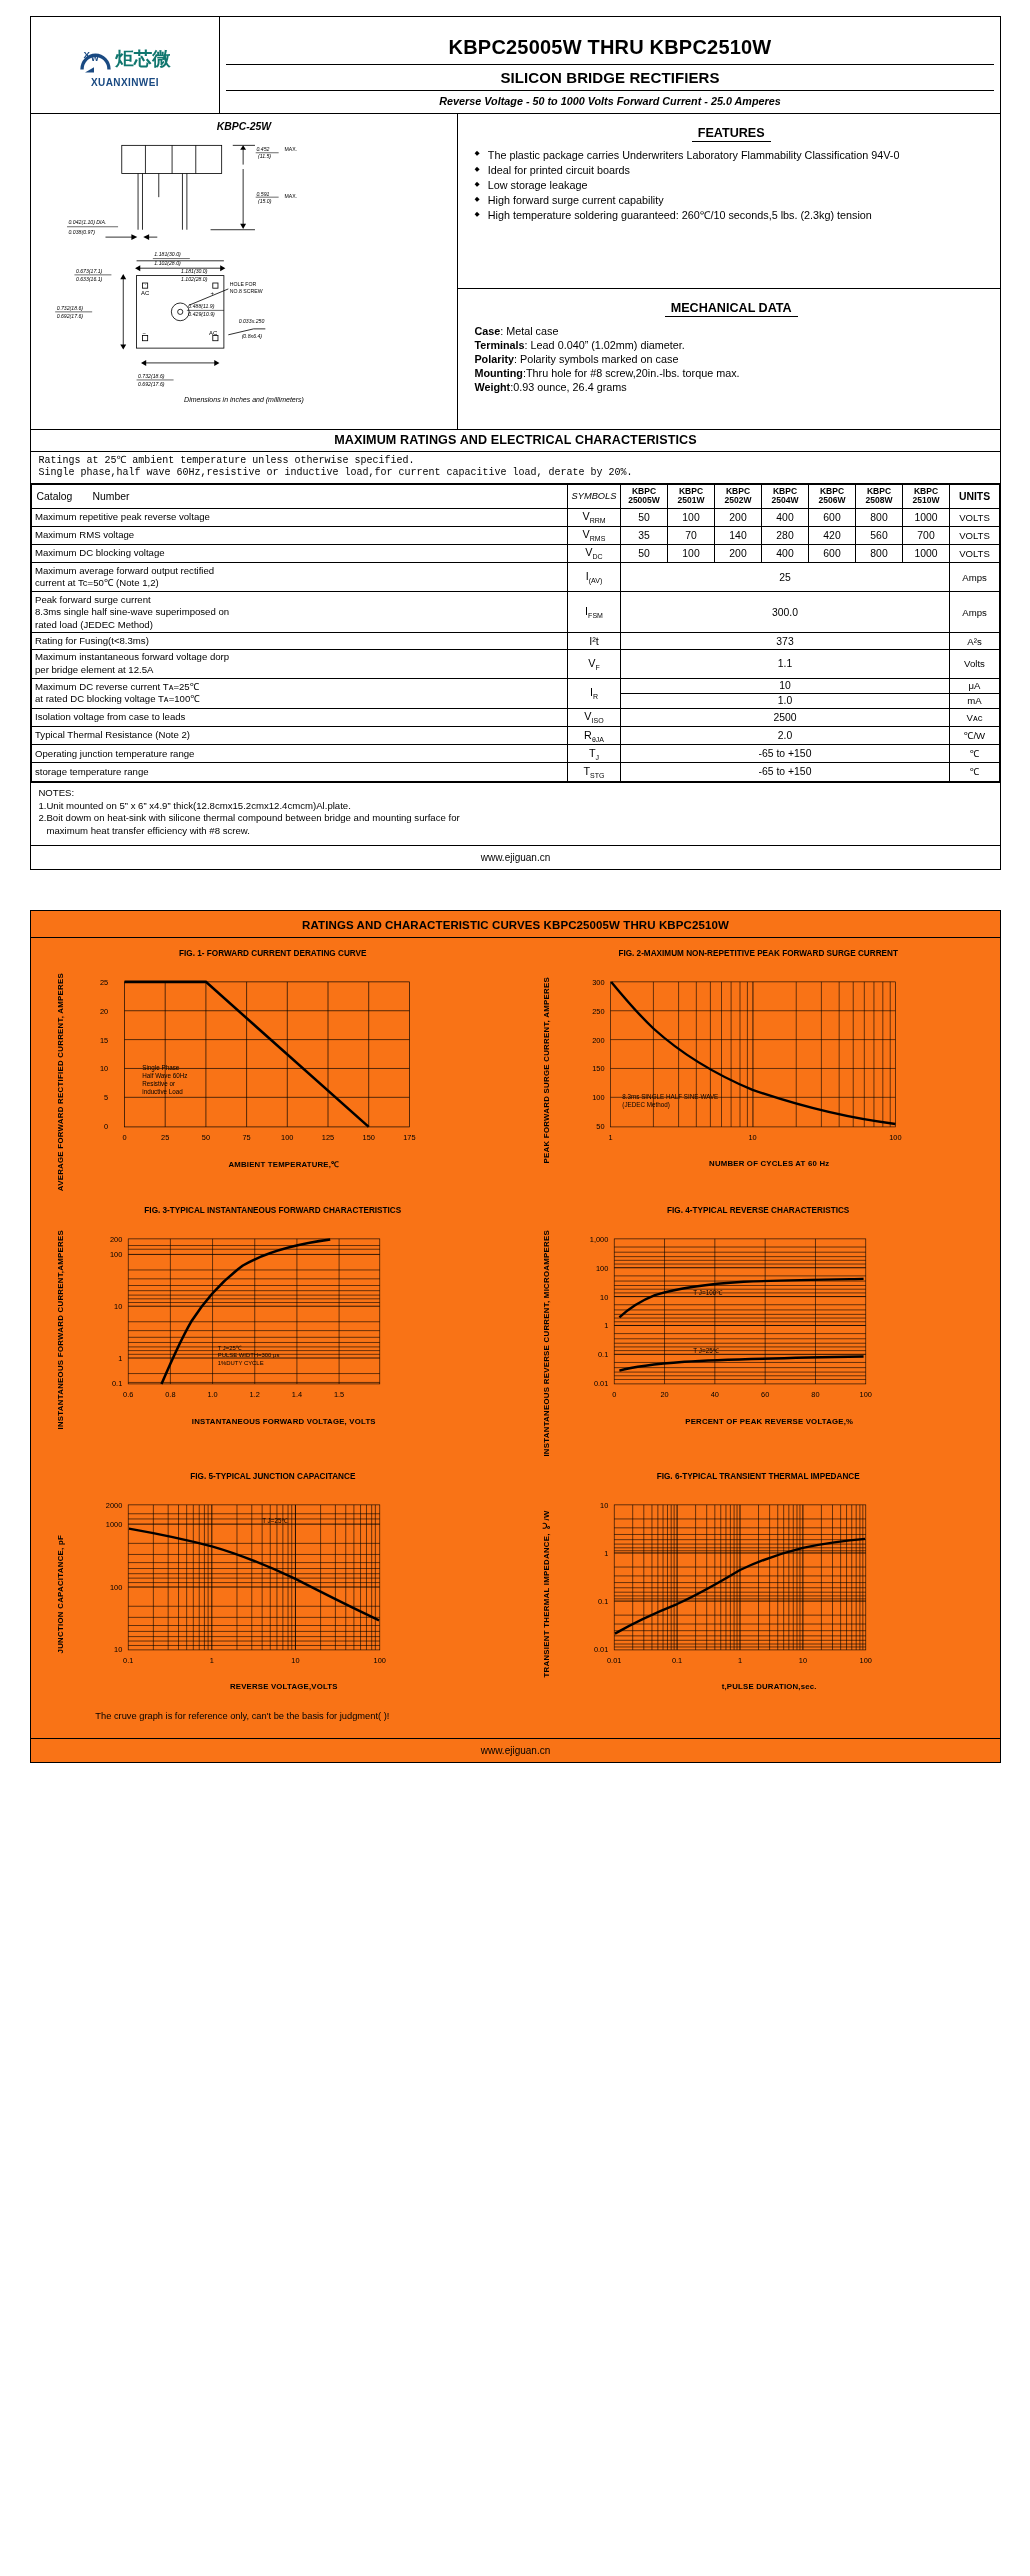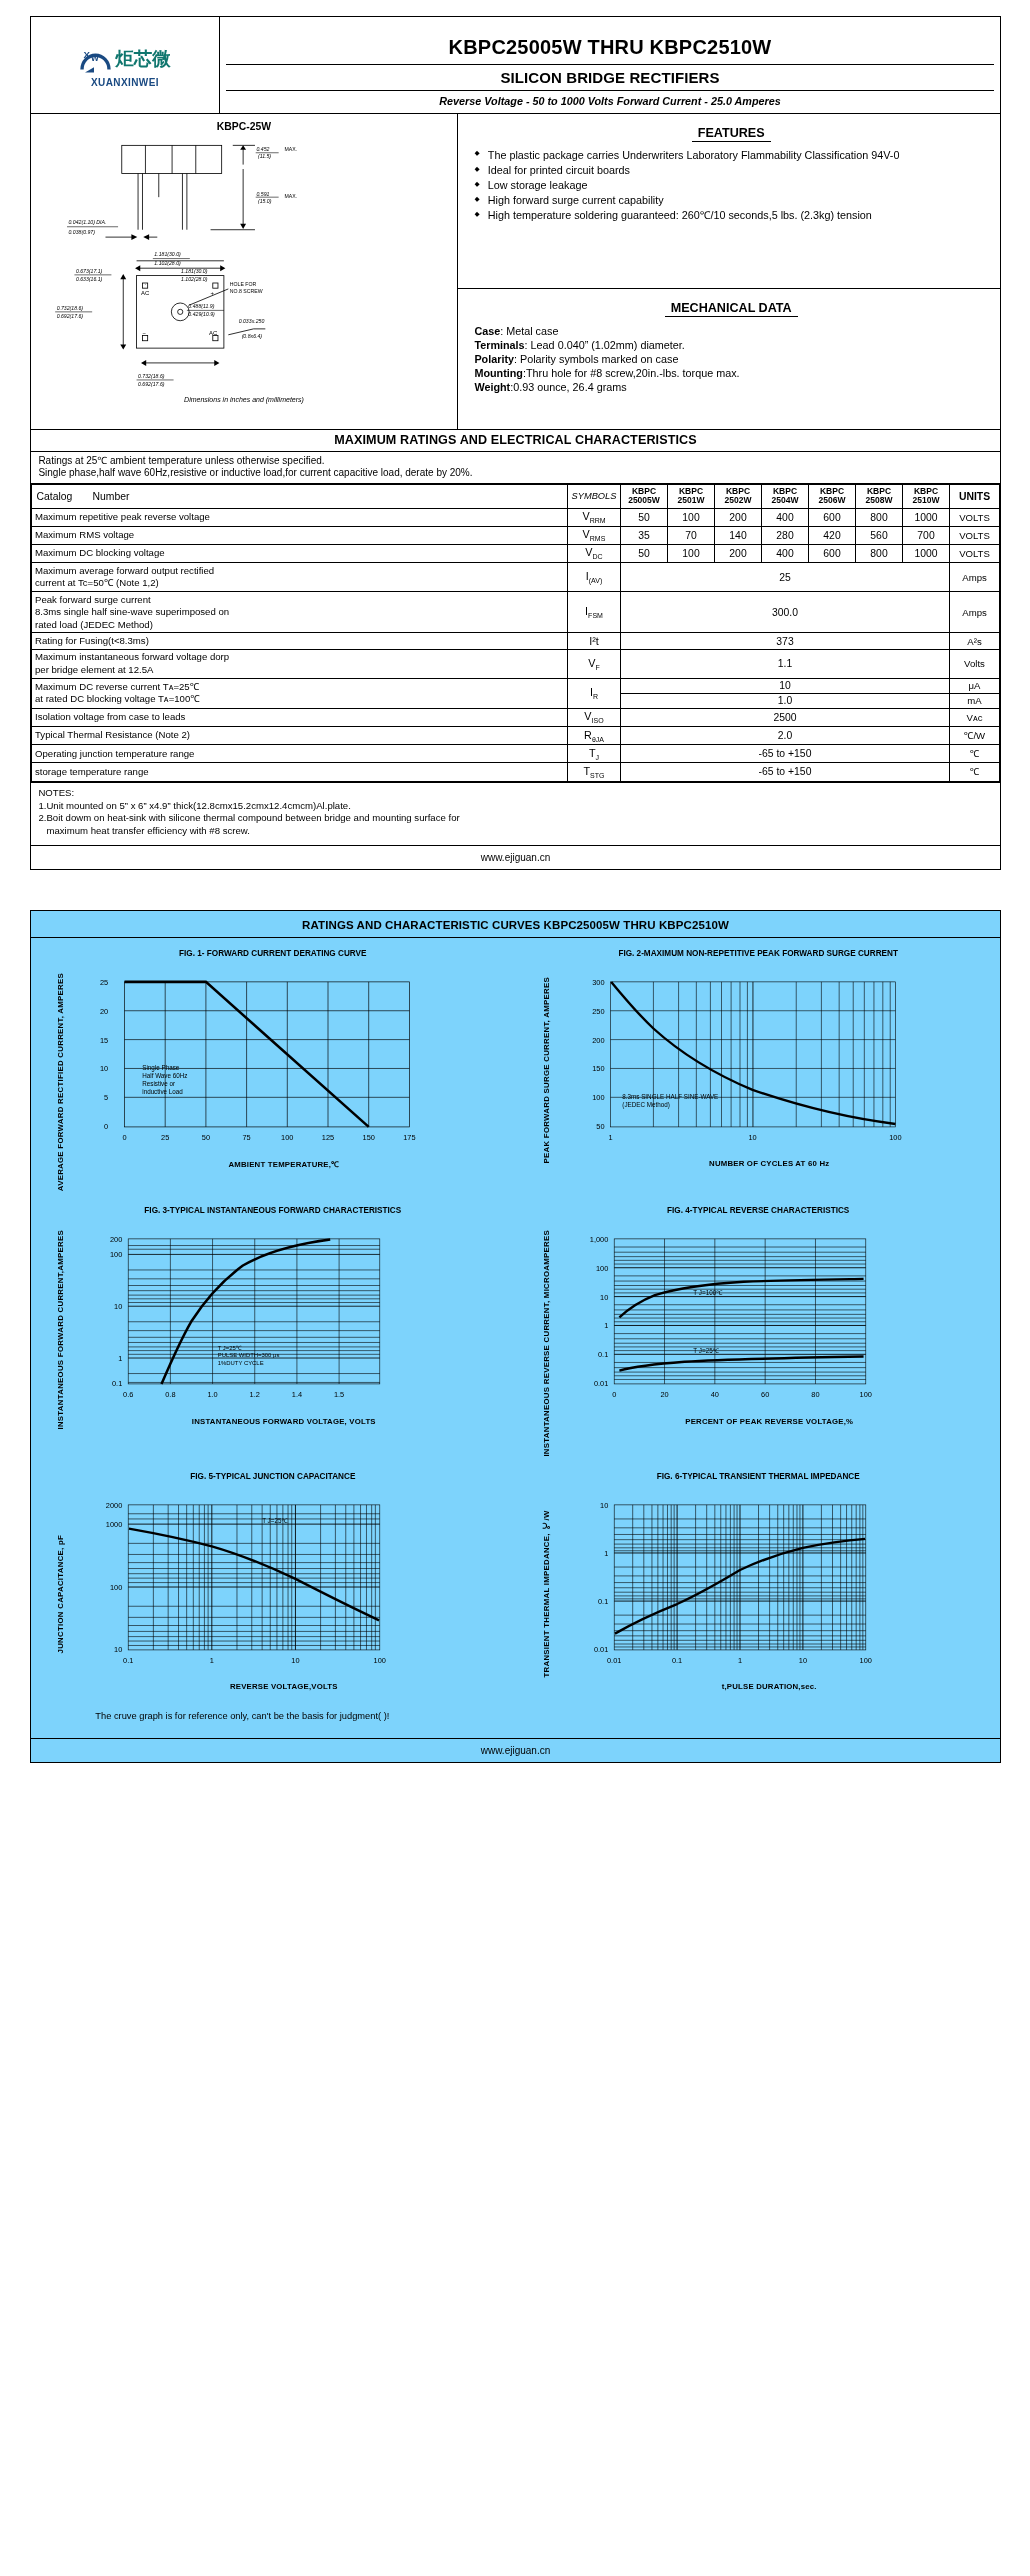--- a/index.html
+++ b/index.html
@@ -77,20 +77,21 @@
     width:427px;
     border-right:1.5px solid #000;
     padding:4.5px 3px 4.5px 3px;
     position:relative;
   }
   .pkg-title {
     text-align:center;
     font-size:10.4px;
     font-weight:bold;
     margin:3px 0 3px 0;
+    font-style:italic;
   }
   .col-feat { flex:1; }
   .feat-box { padding:7.4px 9px 7.4px 13.4px; min-height:174px; }
   .sec-title {
     text-align:center;
     font-size:12.6px;
     font-weight:bold;
     margin:4.5px 0 1.5px 0;
   }
   .sec-title span { border-bottom:1.9px solid #000; padding:0 6px 1.5px 6px; }
@@ -120,20 +121,21 @@
     font-weight:bold;
     padding:3px 0 3.7px 0;
     border-bottom:1.5px solid #000;
     letter-spacing:0.1px;
   }
   .cond {
     padding:3px 6px 3px 7.4px;
     border-bottom:1.5px solid #000;
     font-size:10px;
     line-height:1.28;
+    font-family:Liberation Mono, monospace;
   }
 
   
   table.spec {
     width:100%;
     border-collapse:collapse;
     font-size:9.6px;
   }
   table.spec td, table.spec th {
     border:0.7px solid #000;
@@ -174,21 +176,21 @@
     text-align:center;
     font-size:10px;
     padding:6px 0 6px 0;
     border-top:1.5px solid #000;
   }
 
   
   .sheet2 {
     margin:21px 30px 0 30px;
     border:1.5px solid #000;
-    background:#7dd3fc;
+    background:#f97316;
   }
   .p2-title {
     text-align:center;
     font-size:11.5px;
     font-weight:bold;
     padding:7.4px 0 6.7px 0;
     border-bottom:1.5px solid #000;
     letter-spacing:0.1px;
   }
   .charts-area { padding:10.4px 19.3px 7.4px 19.3px; }

